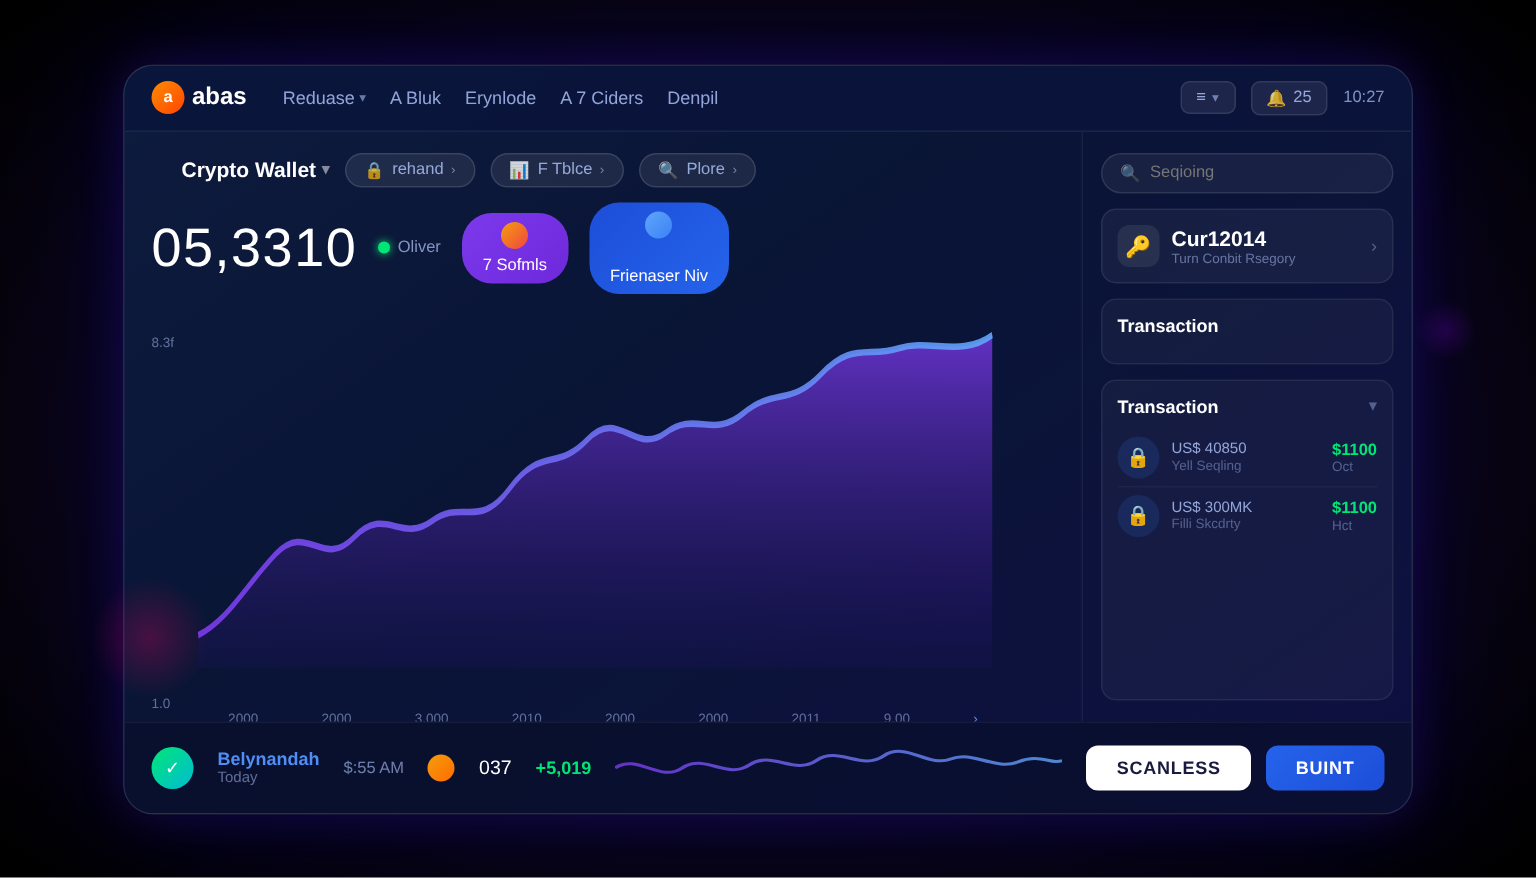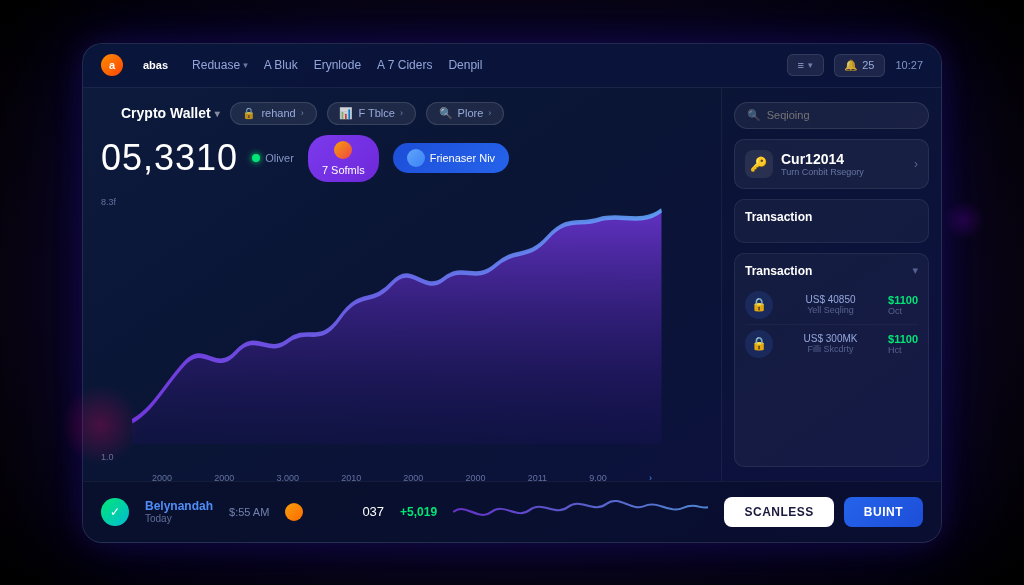--- a/index.html
+++ b/index.html
@@ -68,23 +68,22 @@
       border-radius: 50%;
       display: flex;
       align-items: center;
       justify-content: center;
       font-size: 11px;
       color: white;
       font-weight: bold;
     }
     .logo-text {
       color: #fff;
-      font-size: 11px;
+      font-size: 16px;
       font-weight: bold;
-      margin-left: 15px;
     }
     .nav-item {
       color: rgba(180,200,255,0.8);
       font-size: 12px;
       cursor: pointer;
       display: flex;
       align-items: center;
       gap: 3px;
       white-space: nowrap;
     }
@@ -195,21 +194,22 @@
     .action-btn-blue {
       background: linear-gradient(135deg, #1d4ed8, #2563eb);
       border: none;
       border-radius: 20px;
       padding: 6px 14px;
       color: #fff;
       font-size: 11px;
       cursor: pointer;
       display: flex;
       align-items: center;
-      gap: 5px;
+      gap: 19px;
+      flex-direction: column;
     }
     .avatar-small {
       width: 18px;
       height: 18px;
       border-radius: 50%;
       background: linear-gradient(135deg, #f59e0b, #ef4444);
       display: inline-block;
     }
     
     .portfolio-label {
@@ -222,21 +222,21 @@
       position: relative;
       min-height: 120px;
     }
     .chart-svg {
       width: 100%;
       height: 100%;
     }
     .chart-y-labels {
       position: absolute;
       left: 0;
-      top: 0;
+      top: 12px;
       height: 100%;
       display: flex;
       flex-direction: column;
       justify-content: space-between;
       color: rgba(180,200,255,0.5);
       font-size: 9px;
       padding: 5px 0;
       width: 30px;
     }
     .chart-x-labels {
@@ -263,21 +263,21 @@
       gap: 6px;
     }
     .ticker-name { color: #4f8ef7; font-size: 12px; font-weight: 600; }
     .ticker-time { color: rgba(180,200,255,0.5); font-size: 10px; }
     .ticker-icon {
       width: 18px;
       height: 18px;
       border-radius: 50%;
       background: linear-gradient(135deg, #f59e0b, #ff6b00);
     }
-    .ticker-value { color: #fff; font-size: 13px; margin-left: 43px; }
+    .ticker-value { color: #fff; font-size: 13px; }
     .ticker-change-up { color: #00e676; font-size: 12px; font-weight: 600; }
     .bottom-wave {
       flex: 1;
       height: 40px;
       overflow: hidden;
     }
     .bottom-wave svg { width: 100%; height: 100%; }
     .bottom-btns {
       display: flex;
       gap: 10px;
@@ -419,21 +419,21 @@
       background: rgba(255,255,255,0.06);
       display: flex;
       align-items: center;
       justify-content: center;
       font-size: 13px;
       flex-shrink: 0;
     }
     .tx-icon-lock {
       background: rgba(50,100,200,0.2);
     }
-    .tx-details { flex: 1; text-align: center; }
+    .tx-details { flex: 1; }
     .tx-name { color: rgba(180,200,255,0.8); font-size: 10px; }
     .tx-sub { color: rgba(180,200,255,0.4); font-size: 9px; }
     .tx-amount-up { color: #00e676; font-size: 11px; font-weight: 600; }
     .tx-amount-up2 { color: #00e676; font-size: 11px; font-weight: 600; }
     .tx-currency { color: rgba(180,200,255,0.4); font-size: 9px; }
   </style>
 </head>
 <body>
 
 <div class="app-container">

